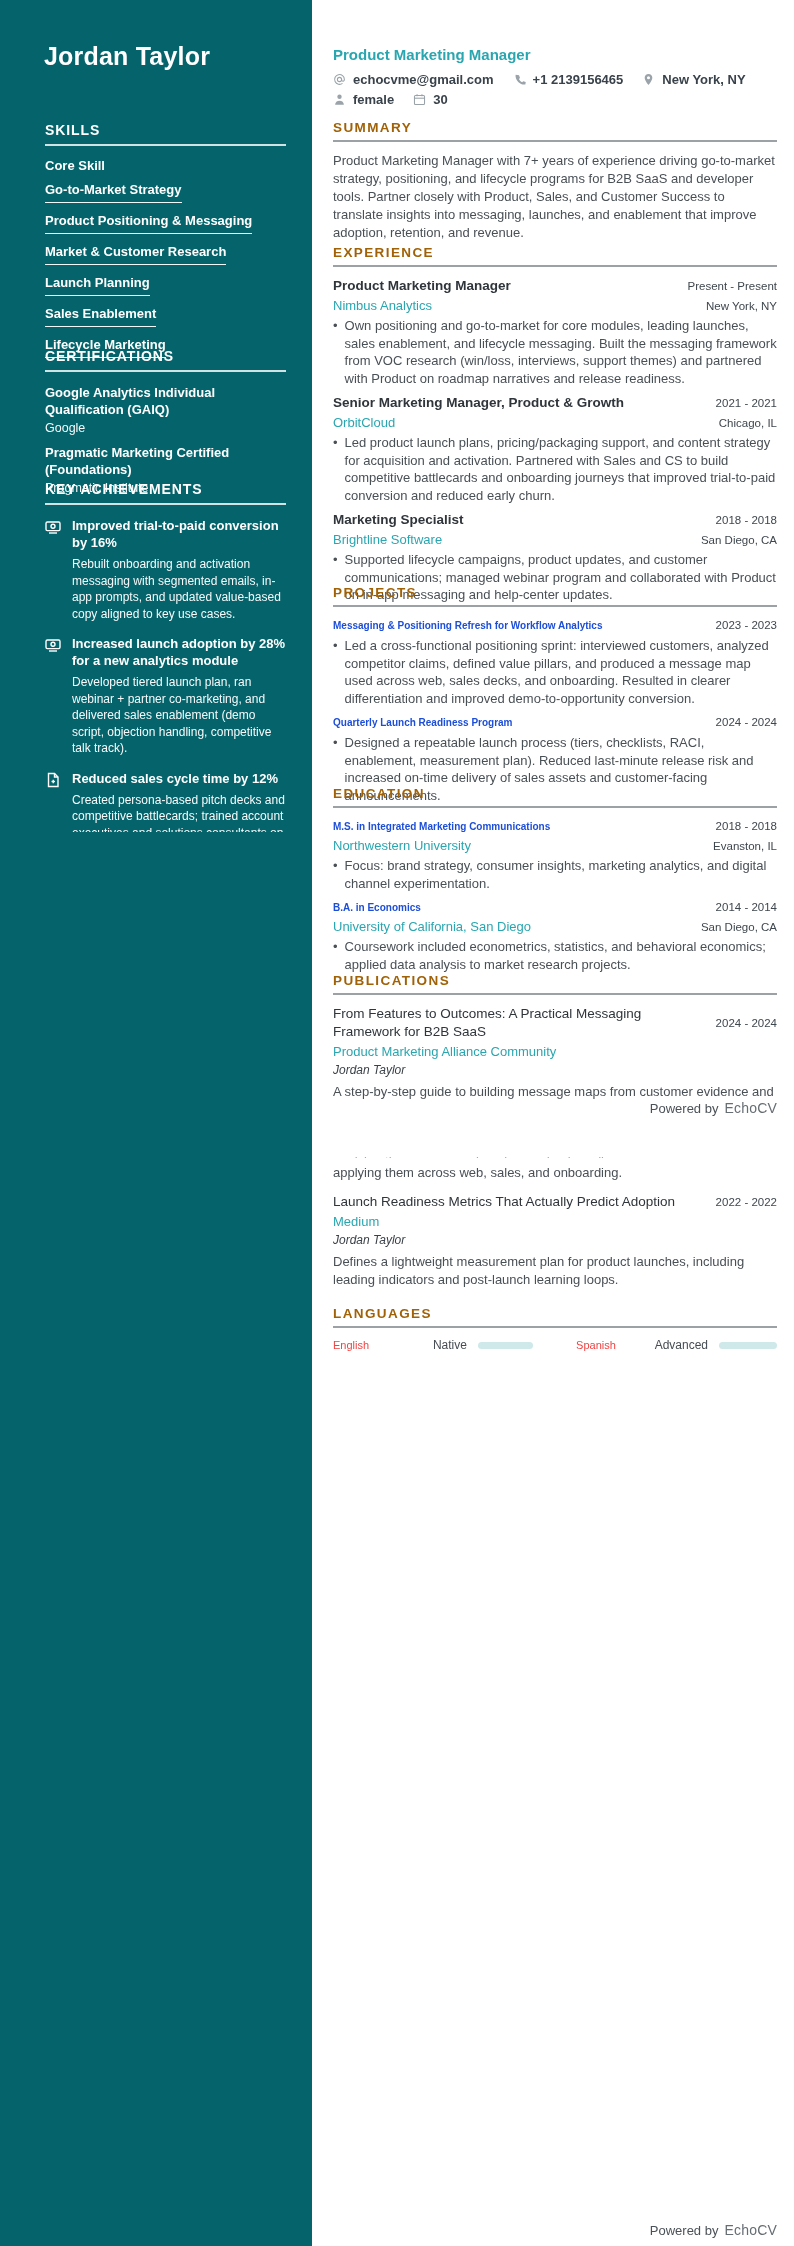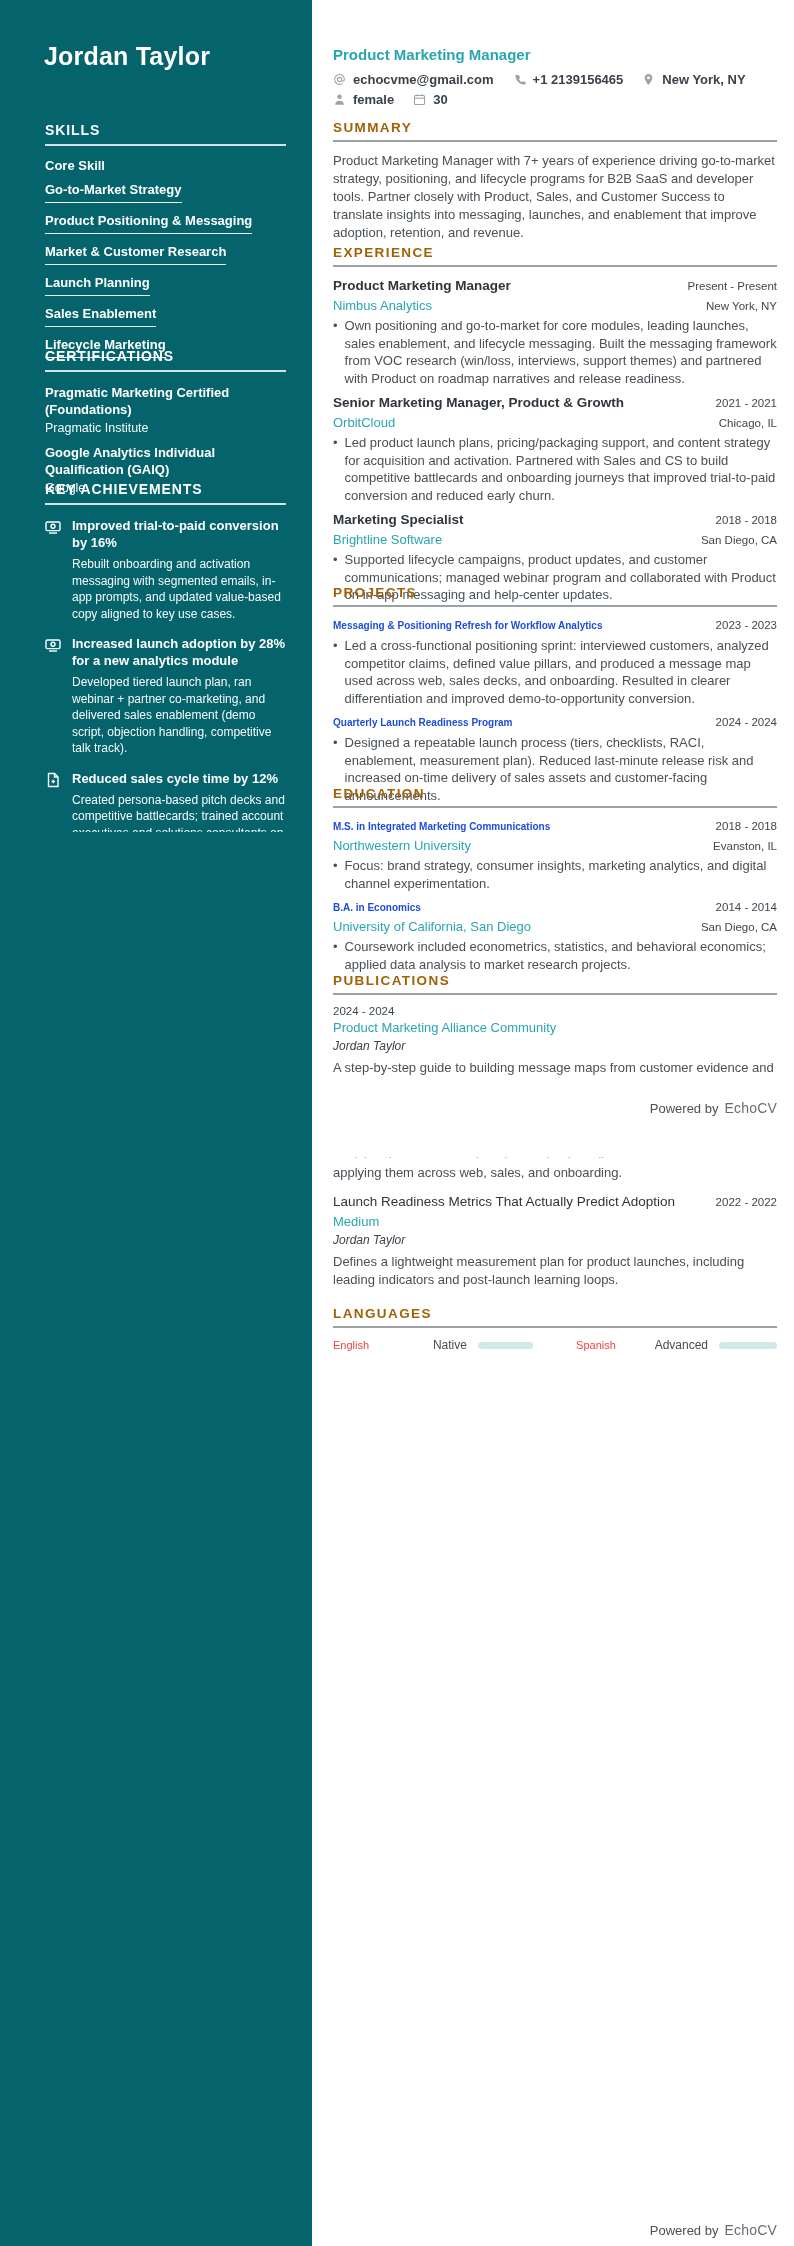--- a/index.html
+++ b/index.html
@@ -104,26 +104,26 @@
       <span class="skill-item">Market &amp; Customer Research</span>
       <span class="skill-item">Launch Planning</span>
       <span class="skill-item">Sales Enablement</span>
       <span class="skill-item">Lifecycle Marketing</span>
     </div>
   </section>
 
   <section class="sb-section sb-certs">
     <div class="sb-head">CERTIFICATIONS</div>
     <div class="cert">
+      <div class="cert-name">Google Analytics Individual Qualification (GAIQ)</div>
+      <div class="cert-issuer">Google</div>
+    </div>
+    <div class="cert">
       <div class="cert-name">Pragmatic Marketing Certified (Foundations)</div>
       <div class="cert-issuer">Pragmatic Institute</div>
-    </div>
-    <div class="cert">
-      <div class="cert-name">Google Analytics Individual Qualification (GAIQ)</div>
-      <div class="cert-issuer">Google</div>
     </div>
   </section>
 
   <section class="sb-section sb-achv">
     <div class="sb-head">KEY ACHIEVEMENTS</div>
 
     <div class="achv">
       <span class="achv-icon">
         <svg viewBox="0 0 16 16" fill="none" stroke="currentColor" stroke-width="1.4">
           <rect x="1" y="3" width="14" height="8.6" rx="1.4"></rect>
@@ -332,20 +332,21 @@
       </div>
     </div>
   </section>
 
   <section class="m-band sec-publications">
     <div class="sec-head">PUBLICATIONS</div>
     <div class="sec-rule"></div>
 
     <div class="entry">
       <div class="pub-head">
+        <span class="pub-title">From Features to Outcomes: A Practical Messaging Framework for B2B SaaS</span>
         <span class="date">2024 - 2024</span>
       </div>
       <div class="subhead" style="justify-content:flex-start;">
         <span class="company">Product Marketing Alliance Community</span>
       </div>
       <div class="author">Jordan Taylor</div>
       <p class="para pub-desc">A step-by-step guide to building message maps from customer evidence and</p>
     </div>
   </section>
 

